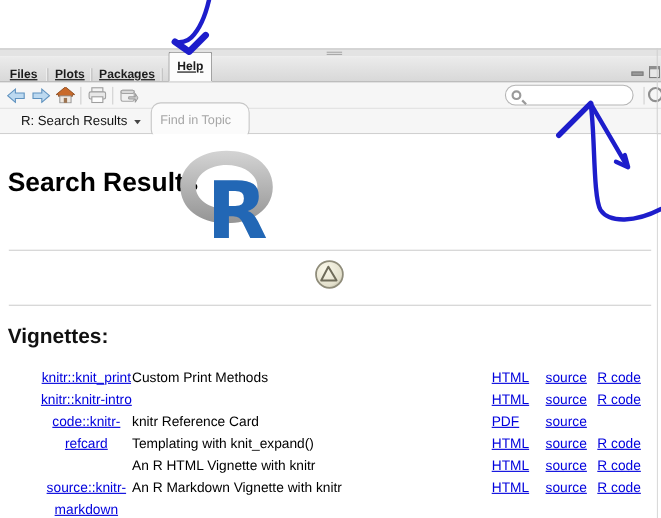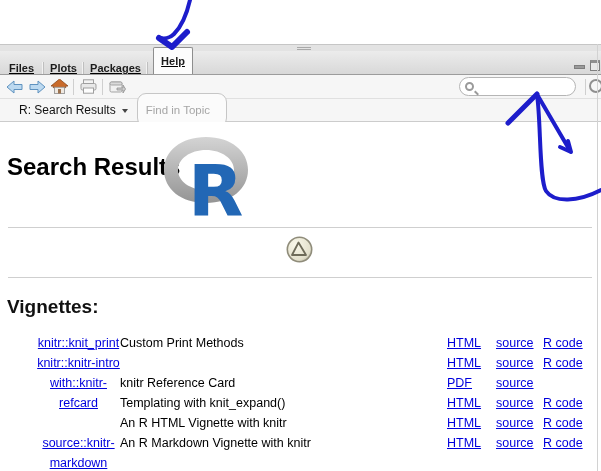--- a/index.html
+++ b/index.html
@@ -202,21 +202,21 @@
       <a class="lnk c-src">source</a>
       <a class="lnk c-rc">R code</a>
     </div>
     <div class="vrow">
       <a class="lnk c-name">knitr::knitr-intro</a>
       <a class="lnk c-fmt">HTML</a>
       <a class="lnk c-src">source</a>
       <a class="lnk c-rc">R code</a>
     </div>
     <div class="vrow">
-      <a class="lnk c-name">with::knitr-refcard</a>
+      <a class="lnk c-name">code::knitr-refcard</a>
       <span class="c-desc">knitr Reference Card</span>
       <a class="lnk c-fmt">PDF</a>
       <a class="lnk c-src">source</a>
       <a class="lnk c-rc"></a>
     </div>
     <div class="vrow">
       <span class="c-desc">Templating with knit_expand()</span>
       <a class="lnk c-fmt">HTML</a>
       <a class="lnk c-src">source</a>
       <a class="lnk c-rc">R code</a>

